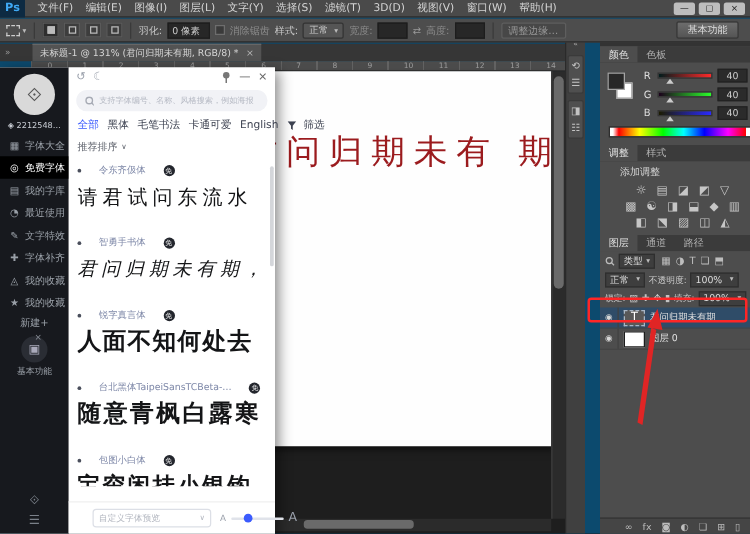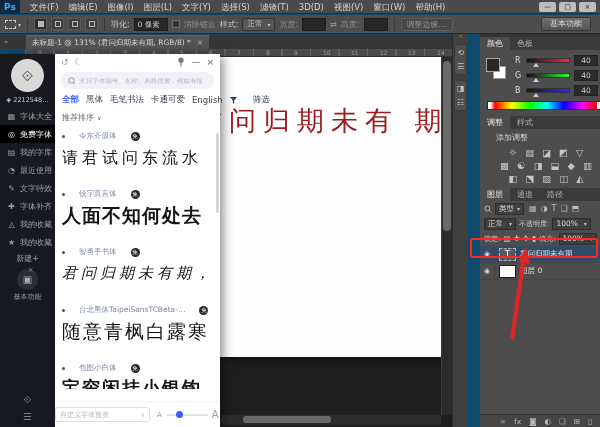--- a/index.html
+++ b/index.html
@@ -62,37 +62,37 @@
 .p-tut .circ{width:21px;height:21px;border-radius:50%;background:#2a2d34;display:flex;align-items:center;justify-content:center;color:#aab;font-size:10px}
 .p-tut .x{position:absolute;right:8px;top:-3px;color:#8a8f98;font-size:7px}
 .p-foot{margin-top:auto;padding-bottom:5px;display:flex;flex-direction:column;align-items:center;gap:5px;color:#7a8089;font-size:10px}
 .p-main{flex:1;display:flex;flex-direction:column;background:#fff;position:relative;min-width:0}
 .p-top{height:16px;display:flex;align-items:center;padding:0 6px;gap:6px;color:#9aa0ab;font-size:9px}
 .p-top .right{margin-left:auto;display:flex;gap:6px;align-items:center;color:#666;font-size:9px}
 .p-search{margin:2px 6px 3px;height:17px;background:#f1f2f6;border-radius:9px;display:flex;align-items:center;gap:4px;padding:0 7px;flex:none}
 .p-search input{border:0;background:transparent;font-size:6.5px;color:#333;width:100%;outline:none}
 .p-search input::placeholder{color:#b6bac4}
 .p-tabs{display:flex;align-items:center;gap:7px;padding:2px 7px;font-size:8.5px;color:#3c4150;flex:none;white-space:nowrap}
-.p-tabs .t.active{color:#3b5bfd;font-weight:bold}
-.p-tabs .filter{margin-left:auto;display:flex;gap:16px;align-items:center}
+.p-tabs .t.active{color:#3b5bfd;font-weight:normal}
+.p-tabs .filter{margin-left:auto;display:flex;gap:6px;align-items:center}
 .p-sort{padding:4px 7px 2px;font-size:8px;color:#60646e;display:flex;gap:3px;align-items:center;flex:none}
 .p-list{flex:1;overflow:hidden;padding:6px 7px 0;position:relative}
 .p-font{height:50px;margin-bottom:8px}
 .p-font.last{height:auto;margin-bottom:0}
 .p-fname{display:flex;align-items:center;gap:14px;font-size:7.5px;color:#7e88a8;margin-bottom:3px;white-space:nowrap}
 .p-fname .dot{width:3px;height:3px;background:#4a4f5c;border-radius:50%;flex:none}
 .p-badge{width:9px;height:9px;border-radius:50%;background:#23262d;color:#fff;font-size:5.5px;display:inline-flex;align-items:center;justify-content:center;flex:none}
 .prev{color:#141517;white-space:nowrap;overflow:hidden}
 .prev.f0{font-family:"DejaVu Serif","Liberation Serif",serif;font-size:16px;letter-spacing:4px;line-height:1.7}
 .prev.f1{font-size:19px;font-weight:900;letter-spacing:1px;line-height:1.4}
 .prev.f2{font-family:"DejaVu Serif","Liberation Serif",serif;font-style:italic;font-size:15px;letter-spacing:4px;line-height:1.8}
-.prev.f3{font-size:19px;font-weight:400;letter-spacing:2px;line-height:1.4}
+.prev.f3{font-size:19px;font-weight:700;letter-spacing:2px;line-height:1.4}
 .prev.f4{font-size:18px;font-weight:800;letter-spacing:2px;height:13px}
 .p-scroll{position:absolute;right:1px;top:8px;width:3px;height:80px;background:#d4d6da;border-radius:2px}
-.p-bottom{height:26px;border-top:1px solid #efefef;display:flex;align-items:center;gap:7px;padding:0 0;flex:none;background:#fff}
+.p-bottom{height:26px;border-top:1px solid #efefef;display:flex;align-items:center;gap:7px;padding:0 19px;flex:none;background:#fff}
 .p-dd{width:95px;height:15px;border:1px solid #dcdfe6;border-radius:3px;font-size:7px;color:#b3b7c0;display:flex;align-items:center;justify-content:space-between;padding:0 4px;flex:none}
 .p-slider{display:flex;align-items:center;gap:4px;color:#9aa0ab}
 .p-slider .tr{width:42px;height:2px;background:#e0e3ea;border-radius:1px;position:relative}
 .p-slider .kn{position:absolute;left:10px;top:-2.5px;width:7px;height:7px;border-radius:50%;background:#3b5bfd}
 .aS{font-size:7px}.aB{font-size:10px}
 
 .rstrip{position:absolute;left:452px;top:31px;width:16px;height:396px;background:#404040;border-left:1px solid #2a2a2a;
   display:flex;flex-direction:column;align-items:center;padding-top:1px;gap:5px;z-index:5}
 .rstrip .hd{color:#aaa;font-size:6px;height:7px;line-height:7px}
 .rgrp{width:13px;background:#4f4f4f;border:1px solid #3a3a3a;border-radius:2px;display:flex;flex-direction:column;align-items:center;padding:3px 0;gap:5px;color:#c3c3c3;font-size:8px}
@@ -332,32 +332,32 @@
           <div class="p-fname">
               <span class="dot"></span>
               <span>令东齐伋体</span>
               <span class="p-badge">免</span>
             </div>
           <div class="prev f0">请君试问东流水</div>
         </div>
         <div class="p-font">
           <div class="p-fname">
               <span class="dot"></span>
+              <span>智勇手书体</span>
+              <span class="p-badge">免</span>
+            </div>
+          <div class="prev f2">君问归期未有期，</div>
+        </div>
+        <div class="p-font">
+          <div class="p-fname">
+              <span class="dot"></span>
               <span>锐字真言体</span>
               <span class="p-badge">免</span>
             </div>
           <div class="prev f1">人面不知何处去</div>
-        </div>
-        <div class="p-font">
-          <div class="p-fname">
-              <span class="dot"></span>
-              <span>智勇手书体</span>
-              <span class="p-badge">免</span>
-            </div>
-          <div class="prev f2">君问归期未有期，</div>
         </div>
         <div class="p-font">
           <div class="p-fname">
               <span class="dot"></span>
               <span>台北黑体TaipeiSansTCBeta-…</span>
               <span class="p-badge">免</span>
             </div>
           <div class="prev f3">随意青枫白露寒</div>
         </div>
         <div class="p-font last">

